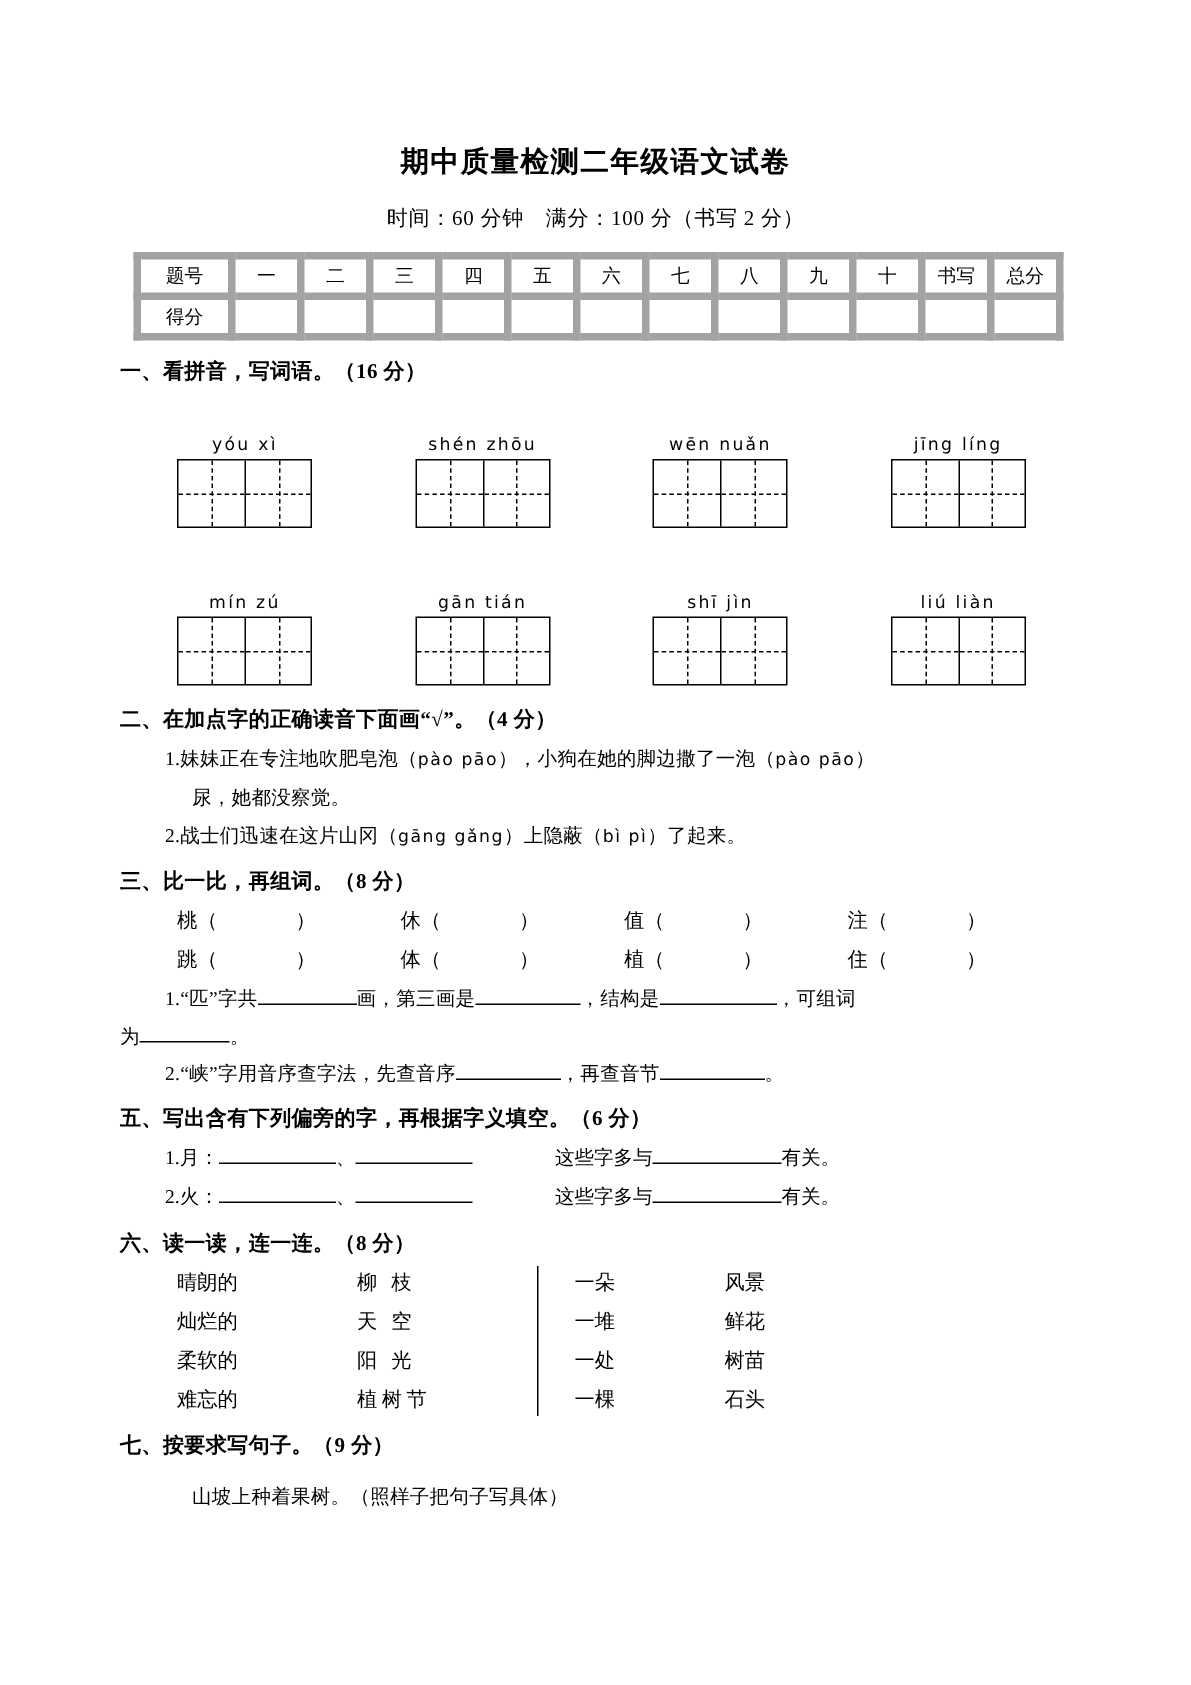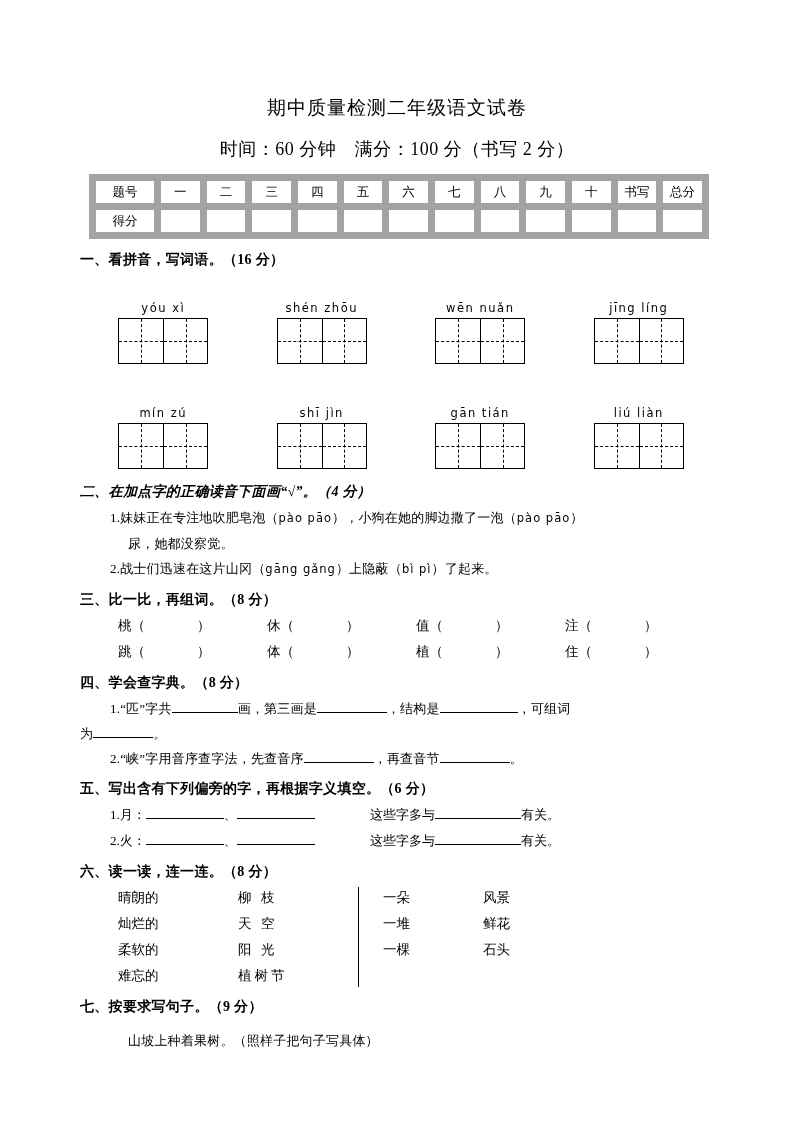--- a/index.html
+++ b/index.html
@@ -20,41 +20,41 @@
     height: 1123px;
     box-sizing: border-box;
     padding: 95px 80px 0 80px;
     position: relative;
   }
 
   
   .paper-title {
     text-align: center;
     font-size: 19px;
-    font-weight: normal;
+    font-weight: bold;
     letter-spacing: 1px;
     margin: 0 0 16px 0;
     font-family: "Liberation Serif", "DejaVu Serif", serif;
   }
   .paper-subtitle {
     text-align: center;
-    font-size: 18px;
+    font-size: 14px;
     margin: 0 0 13px 0;
     letter-spacing: 0.5px;
   }
 
   
   table.score-table {
     border-collapse: collapse;
     width: 620px;
     margin: 0 auto 0 9px;
     table-layout: fixed;
   }
   table.score-table td {
-    border: 7px solid #a3a3a3;
+    border: 5px solid #a3a3a3;
     height: 22px;
     text-align: center;
     font-size: 12.5px;
     padding: 0;
     line-height: 22px;
   }
   table.score-table td.lead {
     width: 58px;
   }
 
@@ -283,43 +283,43 @@
 
   <div class="pinyin-row" style="margin-top:14px;">
     <div class="pinyin-cell">
       <div class="pinyin-text">mín zú</div>
       <div class="tzg">
           <div class="tzg-box"></div>
           <div class="tzg-box"></div>
         </div>
     </div>
     <div class="pinyin-cell">
+      <div class="pinyin-text">gān tián</div>
+      <div class="tzg">
+          <div class="tzg-box"></div>
+          <div class="tzg-box"></div>
+        </div>
+    </div>
+    <div class="pinyin-cell">
       <div class="pinyin-text">shī jìn</div>
       <div class="tzg">
           <div class="tzg-box"></div>
           <div class="tzg-box"></div>
         </div>
     </div>
     <div class="pinyin-cell">
-      <div class="pinyin-text">gān tián</div>
-      <div class="tzg">
-          <div class="tzg-box"></div>
-          <div class="tzg-box"></div>
-        </div>
-    </div>
-    <div class="pinyin-cell">
       <div class="pinyin-text">liú liàn</div>
       <div class="tzg">
           <div class="tzg-box"></div>
           <div class="tzg-box"></div>
         </div>
     </div>
   </div>
 
-  <div class="sec-title" style="margin-top:14px;font-style:italic;">二、在加点字的正确读音下面画“√”。（4 分）</div>
+  <div class="sec-title" style="margin-top:14px;">二、在加点字的正确读音下面画“√”。（4 分）</div>
 
   <div class="q-line"><span>1.妹妹正在专注地吹肥皂泡（</span><span class="py">pào pāo</span><span>），小狗在她的脚边撒了一泡（</span><span class="py">pào pāo</span><span>）</span></div>
   <div class="q-line cont">尿，她都没察觉。</div>
 
   <div class="q-line"><span>2.战士们迅速在这片山冈（</span><span class="py">gāng gǎng</span><span>）上隐蔽（</span><span class="py">bì pì</span><span>）了起来。</span></div>
 
   <div class="sec-title tight">三、比一比，再组词。（8 分）</div>
 
   <div class="pair-row">
     <div class="pair-item"><span>桃（</span><span class="blank-paren"><i></i></span><span>）</span></div>
@@ -327,21 +327,20 @@
     <div class="pair-item"><span>值（</span><span class="blank-paren"><i></i></span><span>）</span></div>
     <div class="pair-item"><span>注（</span><span class="blank-paren"><i></i></span><span>）</span></div>
   </div>
   <div class="pair-row">
     <div class="pair-item"><span>跳（</span><span class="blank-paren"><i></i></span><span>）</span></div>
     <div class="pair-item"><span>体（</span><span class="blank-paren"><i></i></span><span>）</span></div>
     <div class="pair-item"><span>植（</span><span class="blank-paren"><i></i></span><span>）</span></div>
     <div class="pair-item"><span>住（</span><span class="blank-paren"><i></i></span><span>）</span></div>
   </div>
 
-  <div class="sec-title tight">四、学会查字典。（8 分）</div>
 
   <div class="q-line"><span>1.“匹”字共</span><span class="u u66"></span><span>画，第三画是</span><span class="u u70"></span><span>，结构是</span><span class="u u78"></span><span>，可组词</span></div>
   <div class="q-line nopad"><span>为</span><span class="u u60"></span><span>。</span></div>
 
   <div class="q-line"><span>2.“峡”字用音序查字法，先查音序</span><span class="u u70"></span><span>，再查音节</span><span class="u u70"></span><span>。</span></div>
 
 
   <div class="sec-title tight">五、写出含有下列偏旁的字，再根据字义填空。（6 分）</div>
 
   <div class="five-row">
@@ -385,20 +384,24 @@
     <div class="match-col">
       <div class="match-line">
           <span class="match-c">一朵</span>
           <span class="match-d">风景</span>
         </div>
       <div class="match-line">
           <span class="match-c">一堆</span>
           <span class="match-d">鲜花</span>
         </div>
       <div class="match-line">
+          <span class="match-c">一处</span>
+          <span class="match-d">树苗</span>
+        </div>
+      <div class="match-line">
           <span class="match-c">一棵</span>
           <span class="match-d">石头</span>
         </div>
     </div>
   </div>
 
   <div class="sec-title tight">七、按要求写句子。（9 分）</div>
 
   <div class="q-line cont" style="margin-top:12px;">山坡上种着果树。（照样子把句子写具体）</div>
 

